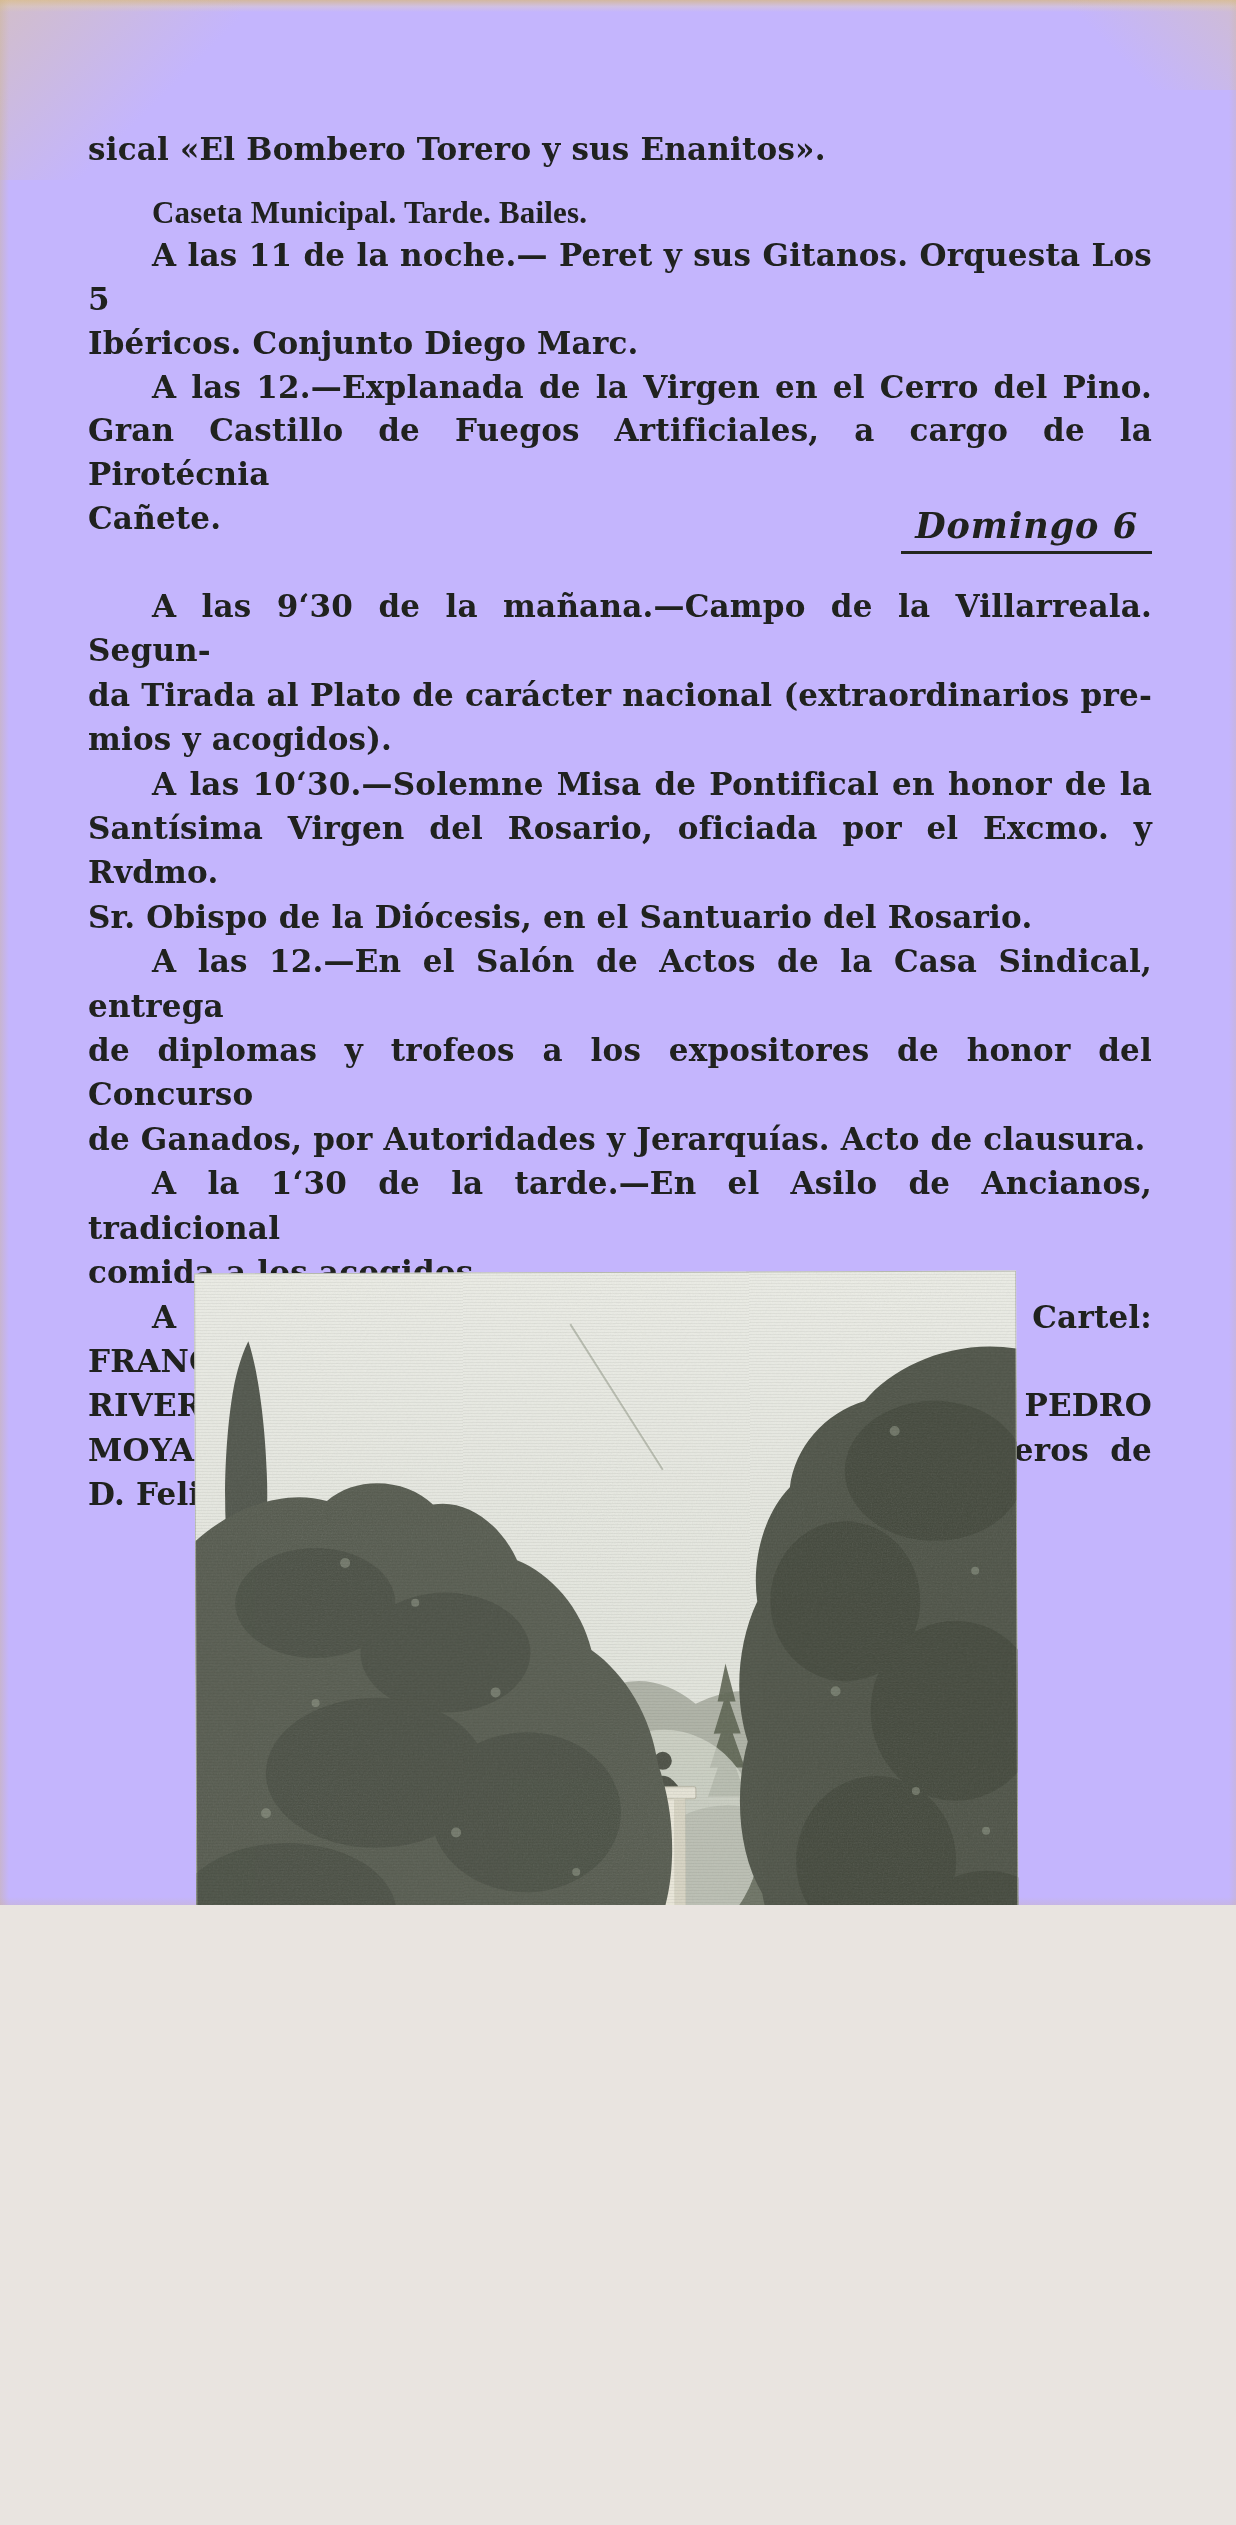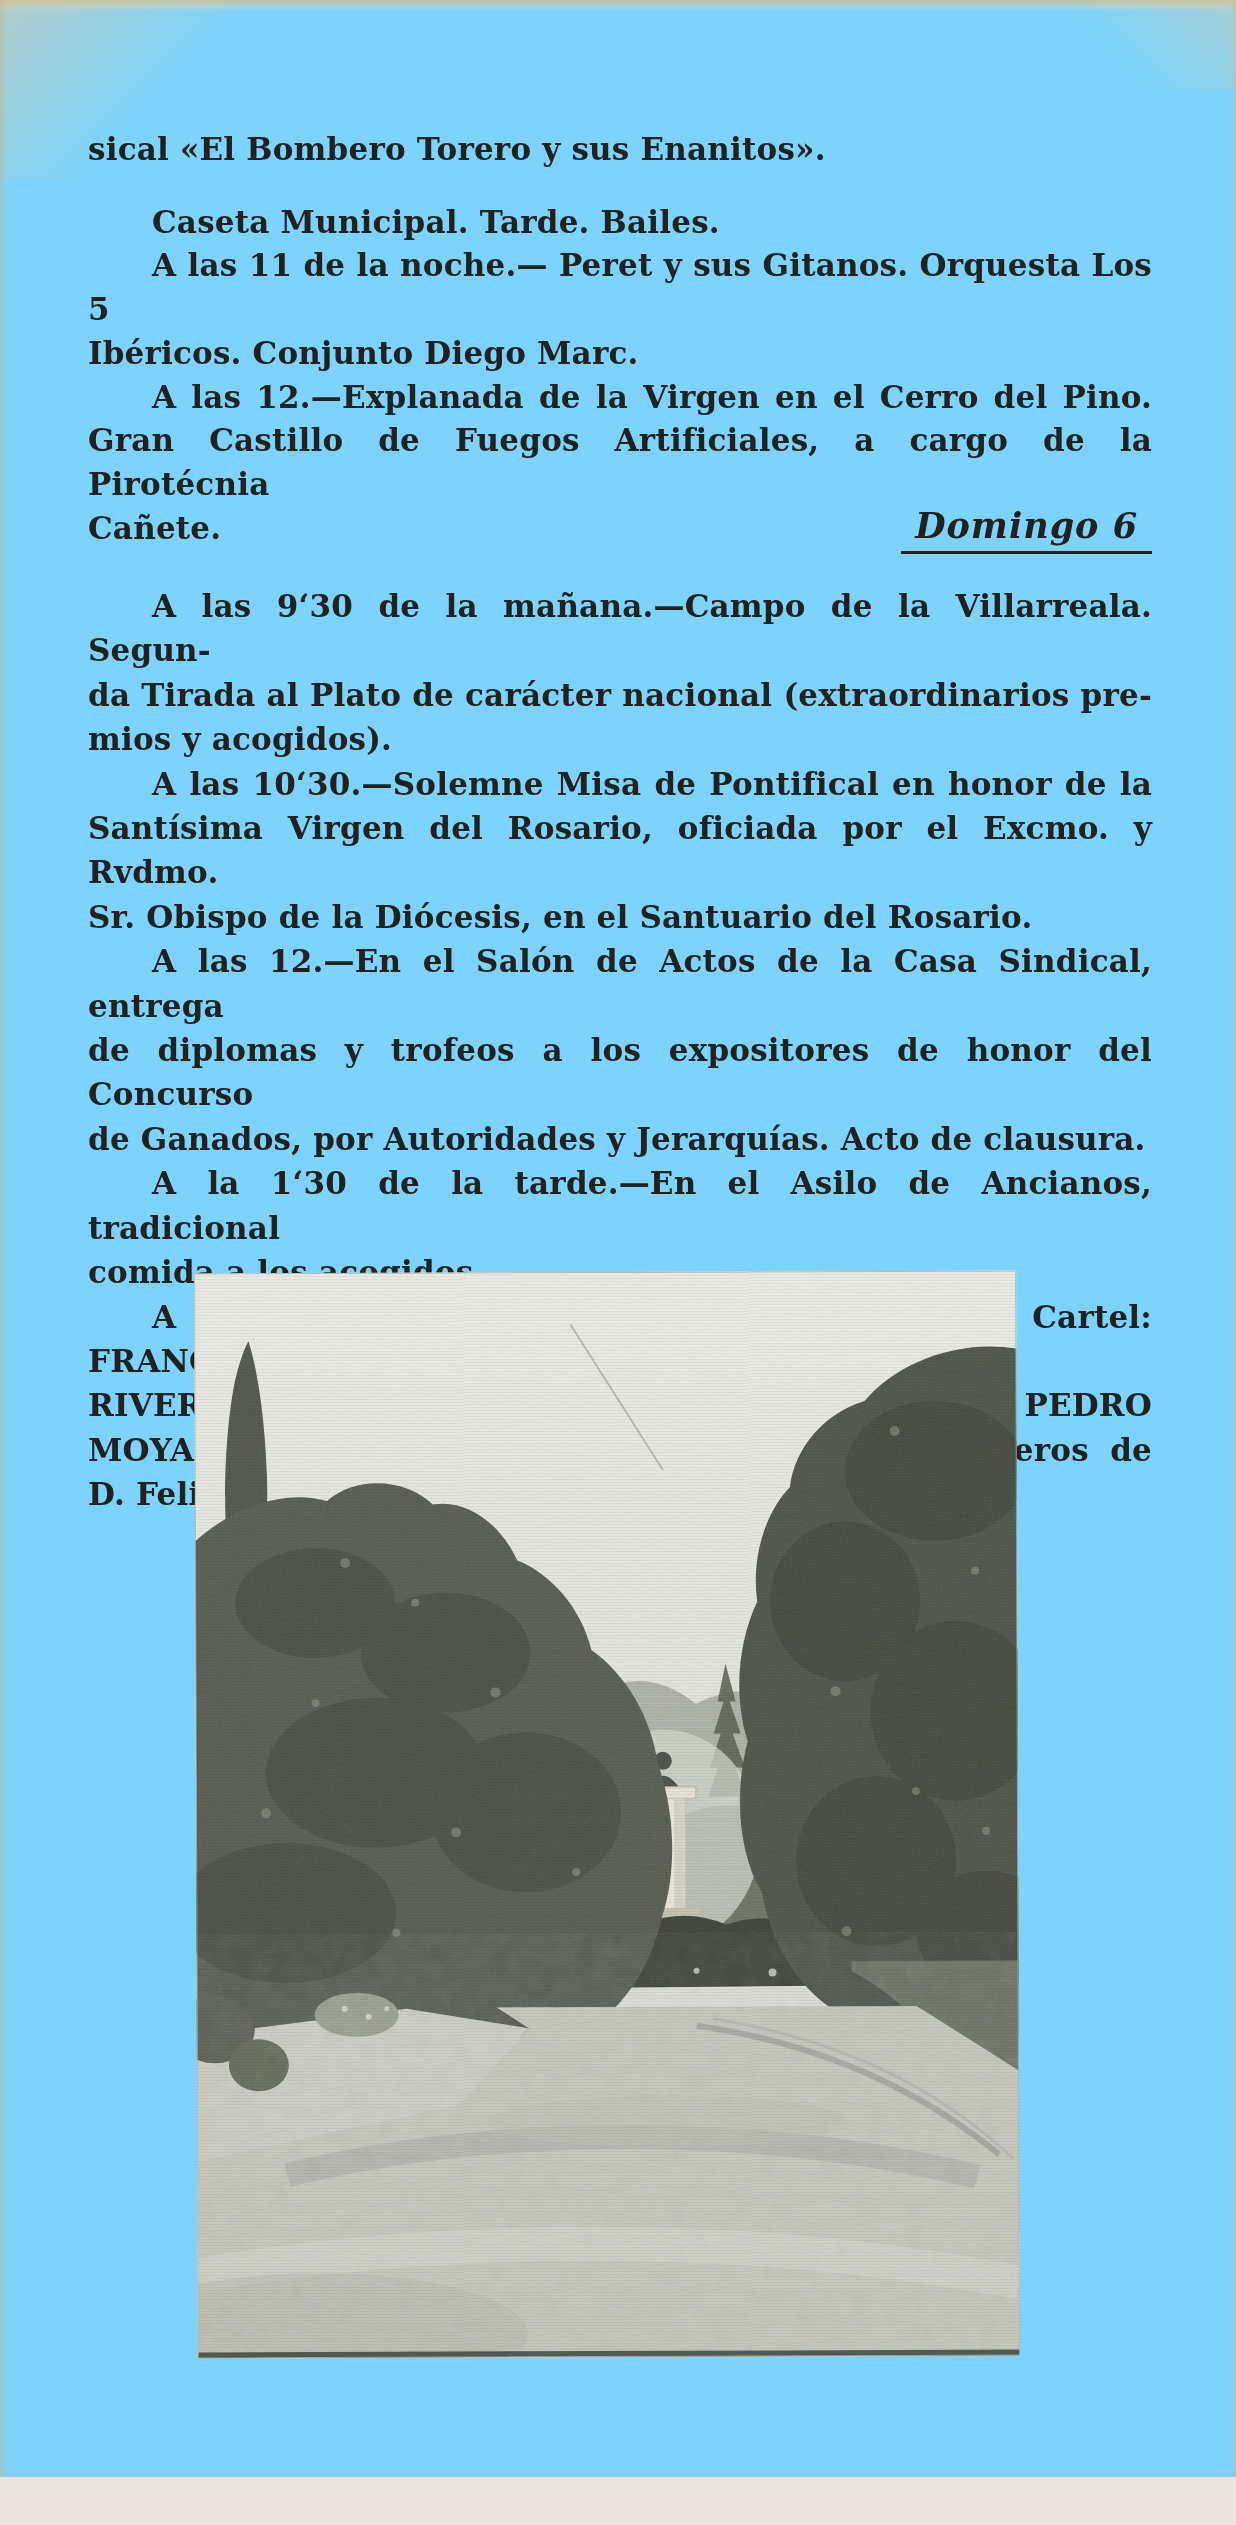--- a/index.html
+++ b/index.html
@@ -1,19 +1,19 @@
 <!DOCTYPE html>
 <html><head>
 <meta charset="utf-8">
 <style>
   html,body{margin:0;padding:0;background:#e9e4e0;}
   .page{
     position:relative;
-    width:1236px;height:2477px;
-    background:#7dd3fc;
+    width:1236px;height:1905px;
+    background:#c4b5fd;
     overflow:hidden;
     font-family:"DejaVu Serif","Liberation Serif",serif;
     color:#20221f;
   }
   
   .edge-top{position:absolute;top:0;left:0;right:0;height:12px;
     background:linear-gradient(180deg,rgba(216,184,128,.75),rgba(232,214,178,.35) 55%,rgba(232,214,178,0));}
   .edge-left{position:absolute;top:0;left:0;bottom:0;width:9px;
     background:linear-gradient(90deg,rgba(206,180,134,.38),rgba(206,180,134,0));}
   .edge-right{position:absolute;top:0;right:0;bottom:0;width:7px;
@@ -26,21 +26,21 @@
     background:linear-gradient(225deg,rgba(224,199,150,.4),rgba(224,199,150,0) 60%);}
 
   
   .textcol{position:absolute;left:88px;width:1064px;font-weight:700;
     font-size:31px;letter-spacing:.2px;}
   #top-block{top:128px;line-height:43.7px;}
   #main-block{top:584px;line-height:44.4px;}
   .tline{white-space:normal;}
   .tline.ind{text-indent:64px;}
   .tline.just{text-align:justify;text-align-last:justify;}
-  .tline.gap{margin-top:29px;}
+  .tline.gap{margin-top:19px;font-family:Liberation Serif, serif;}
 
   .heading-row{position:absolute;top:505px;left:88px;width:1064px;text-align:right;}
   .heading-row span{
     display:inline-block;font-weight:700;font-style:italic;font-size:35px;
     padding:0 14px 5px 14px;border-bottom:3px solid #23261f;letter-spacing:1px;
   }
 
   
   figure.photo{
     position:absolute;left:196px;top:1272px;width:822px;height:1085px;margin:0;

